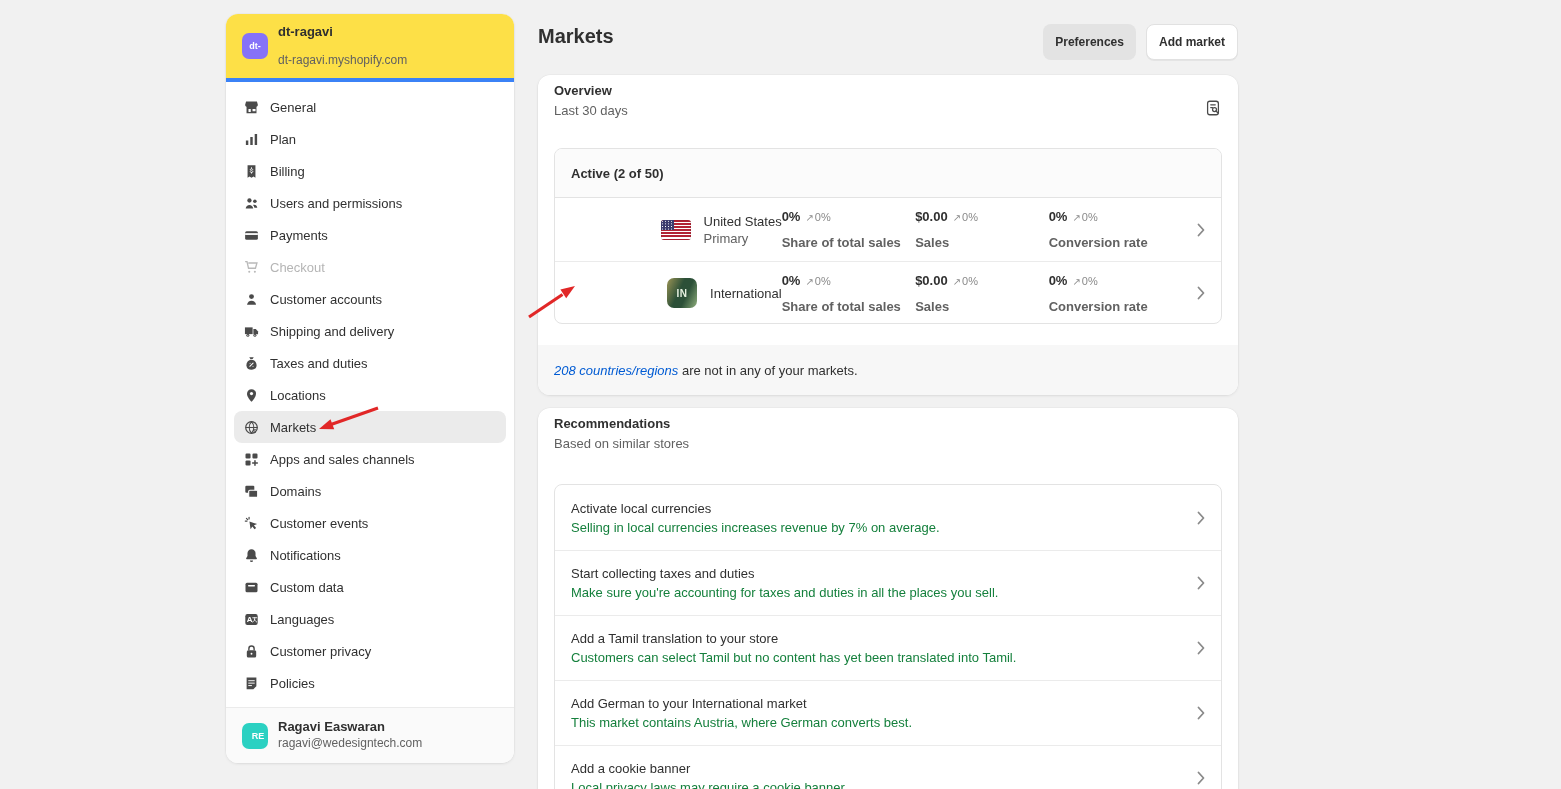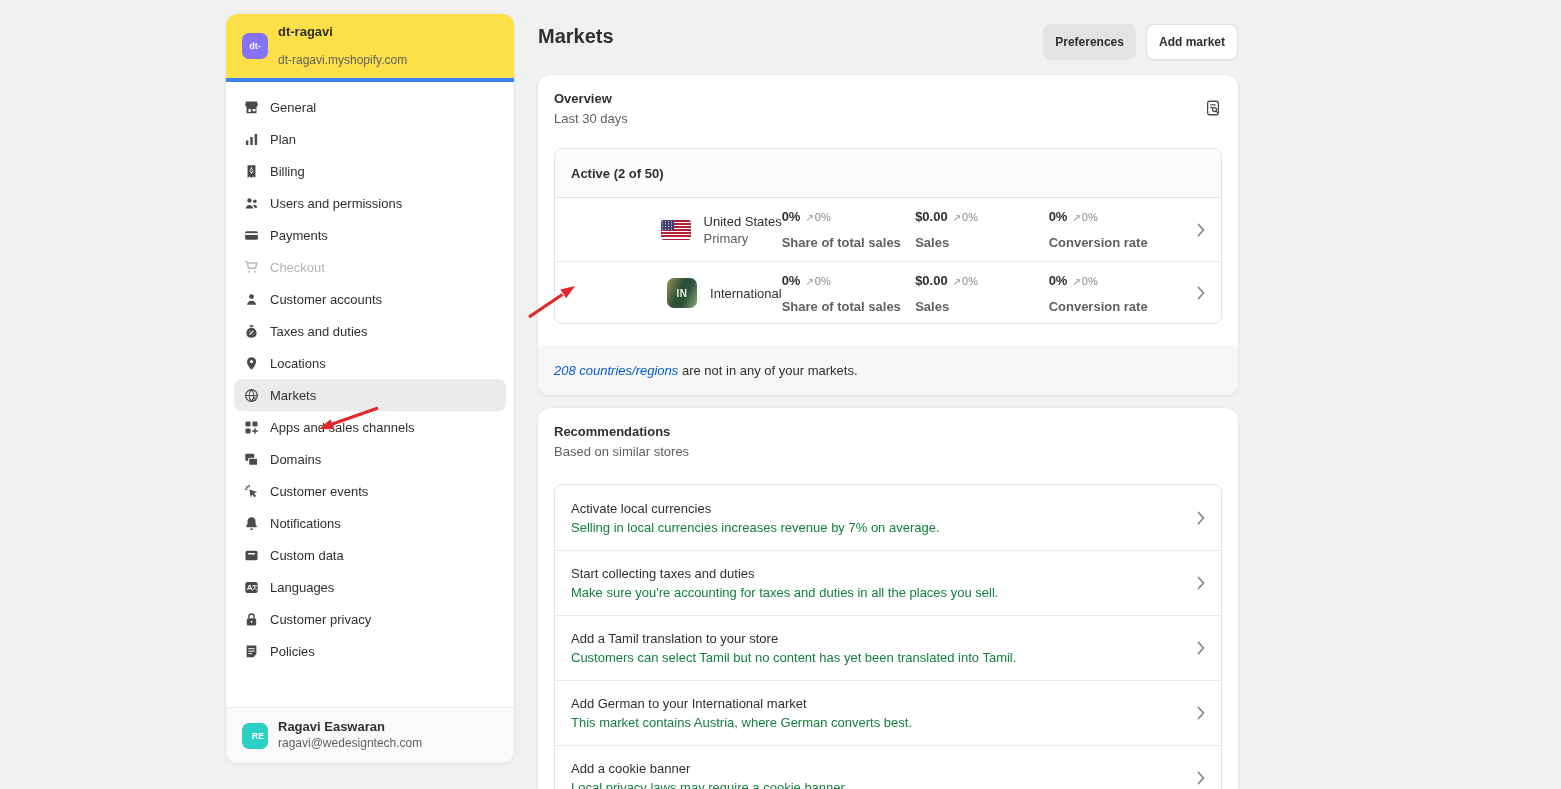--- a/index.html
+++ b/index.html
@@ -60,21 +60,21 @@
   }
   .btn-gray { background:#e3e3e3; }
   .btn-white { background:#fff; border:1px solid #e1e1e1; box-shadow:0 1px 0 rgba(0,0,0,.05); }
   
   .card {
     position:absolute; left:538px; width:700px; background:#fff; border-radius:12px;
     box-shadow:0 1px 3px rgba(0,0,0,.08), 0 0 0 .5px rgba(0,0,0,.04);
   }
   #overview-card { top:75px; height:320px; }
   #reco-card { top:408px; height:420px; overflow:hidden; }
-  .card-head { position:absolute; left:16px; top:16px; }
+  .card-head { position:absolute; left:16px; top:8px; }
   .card-title { font-size:13px; font-weight:700; }
   .card-sub { font-size:13px; color:#616161; margin-top:5px; }
   .report-icn { position:absolute; right:16px; top:24px; cursor:pointer; color:#4a4a4a; }
   
   .mtable {
     position:absolute; left:16px; right:16px; top:73px; height:176px;
     border:1px solid #e3e3e3; border-radius:8px; overflow:hidden; background:#fff;
   }
   .mt-head {
     height:49px; background:#fbfbfb; border-bottom:1px solid #e3e3e3;
@@ -204,20 +204,33 @@
           <svg viewBox="0 0 16 16" fill="currentColor">
             <circle cx="8" cy="4.9" r="2.6"></circle>
             <path d="M3.2 13.6c.4-2.7 2.3-4.4 4.8-4.4s4.4 1.7 4.8 4.4H3.2Z"></path>
           </svg>
         </span>
       <span class="nav-label">Customer accounts</span>
     </div>
     <div class="nav-item">
       <span class="nav-icn">
           <svg viewBox="0 0 16 16" fill="currentColor">
+            <path d="M1 3.6h8.2v7.2H1z"></path>
+            <path d="M10 5.4h2.6L15 8v2.8h-5V5.4Z"></path>
+            <circle cx="4.1" cy="12" r="1.6"></circle>
+            <circle cx="4.1" cy="12" r=".6" fill="#fff"></circle>
+            <circle cx="11.6" cy="12" r="1.6"></circle>
+            <circle cx="11.6" cy="12" r=".6" fill="#fff"></circle>
+          </svg>
+        </span>
+      <span class="nav-label">Shipping and delivery</span>
+    </div>
+    <div class="nav-item">
+      <span class="nav-icn">
+          <svg viewBox="0 0 16 16" fill="currentColor">
             <path d="M5.6 1.3h4.8L9.2 3.3H6.8L5.6 1.3Z"></path>
             <path d="M8 4.1c3.2 0 5.4 2.7 5.4 5.7 0 3.2-2.2 4.8-5.4 4.8S2.6 13 2.6 9.8C2.6 6.8 4.8 4.1 8 4.1Z"></path>
             <path d="M6.2 11l3.5-3.5M6.5 7.7h.01M9.6 11h.01" stroke="#fff" stroke-width="1.1" stroke-linecap="round"></path>
           </svg>
         </span>
       <span class="nav-label">Taxes and duties</span>
     </div>
     <div class="nav-item">
       <span class="nav-icn">
           <svg viewBox="0 0 16 16" fill="currentColor">

